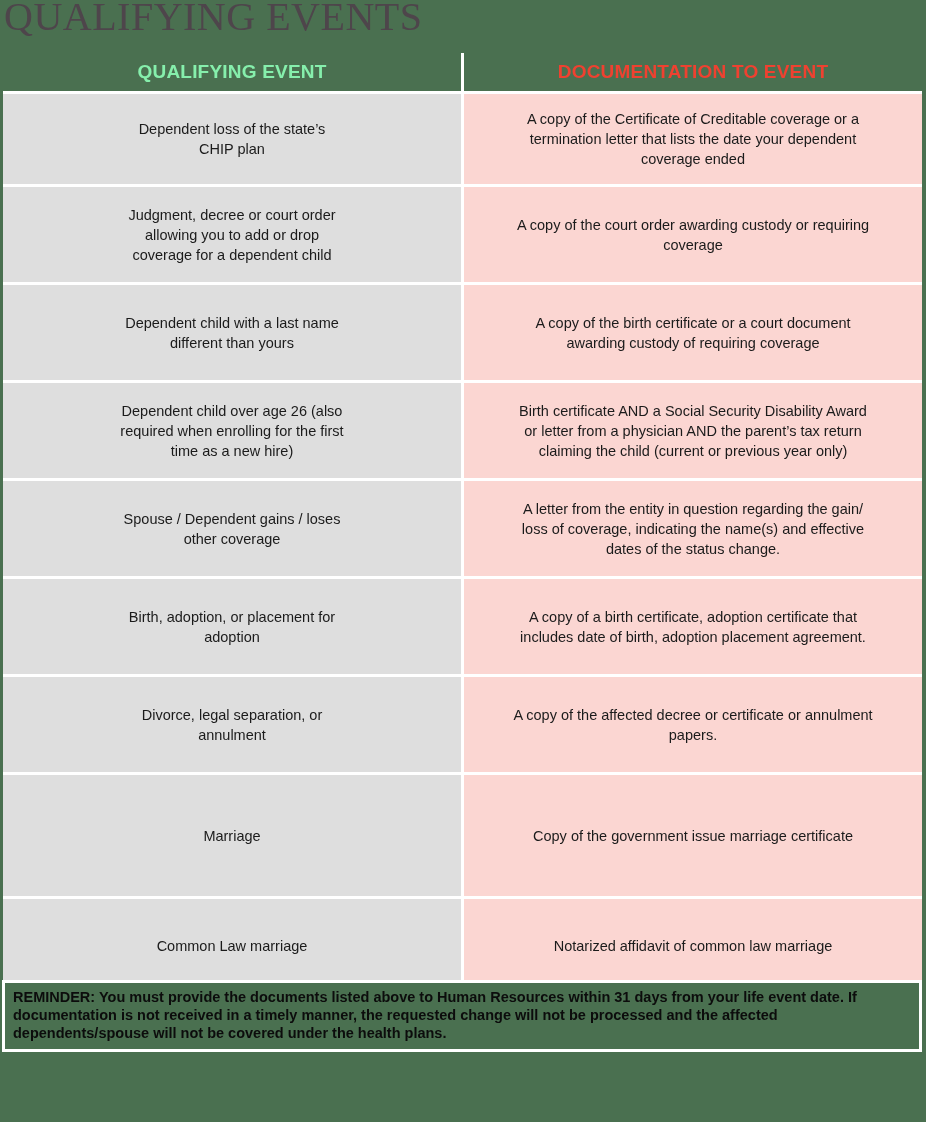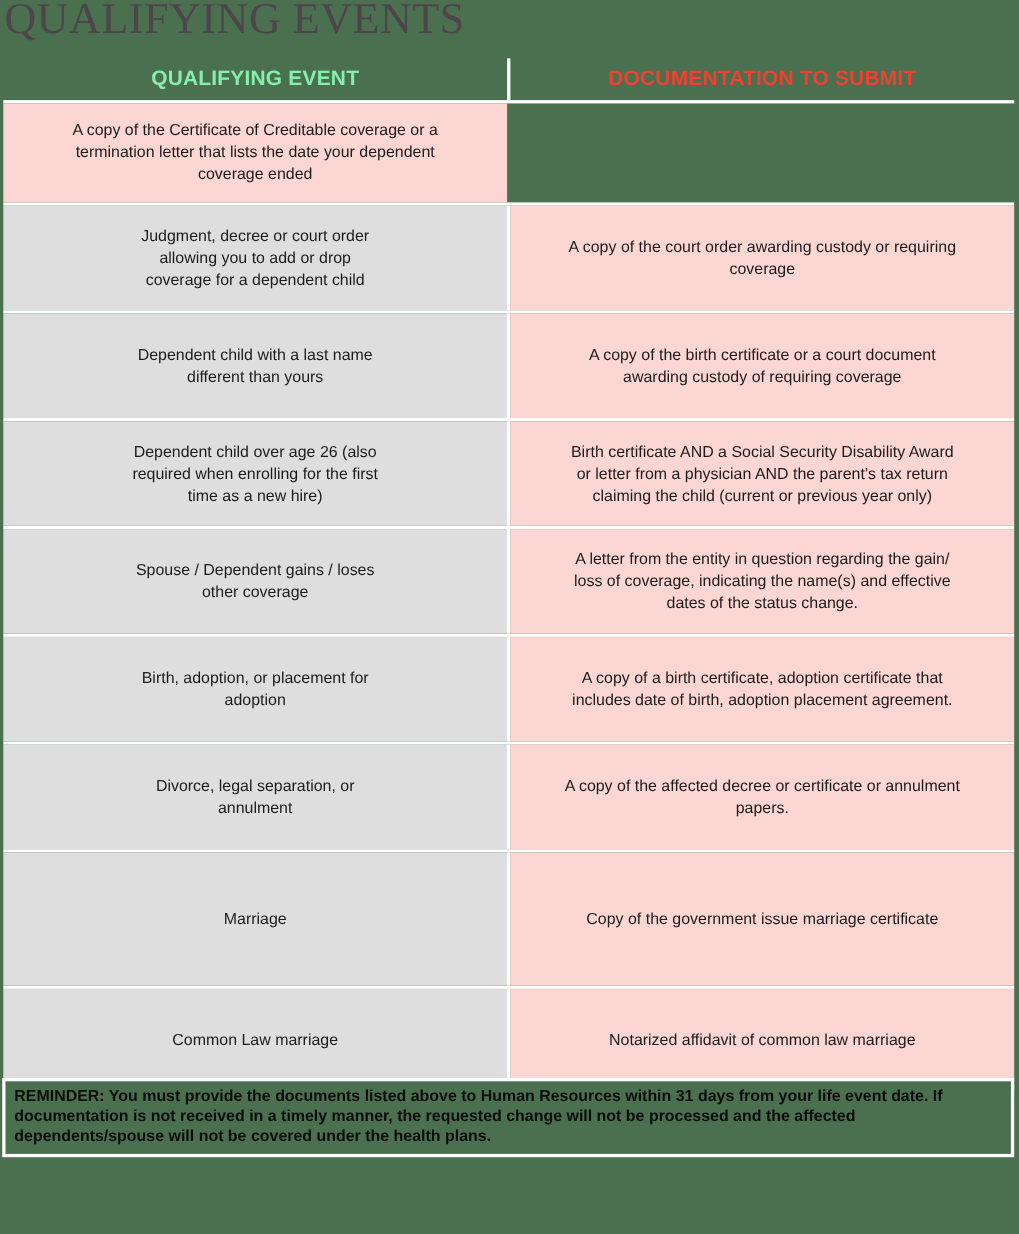--- a/index.html
+++ b/index.html
@@ -124,25 +124,27 @@
 <body>
 
 <div id="page">
 
   <div class="page-title">QUALIFYING EVENTS</div>
 
   <div class="qe-table">
 
     <div class="qe-row qe-header-row">
       <div class="qe-header-cell left">QUALIFYING EVENT</div>
-      <div class="qe-header-cell right">DOCUMENTATION TO SUBMIT</div>
+      <div class="qe-header-cell right">DOCUMENTATION TO EVENT</div>
     </div>
 
     <div id="rows-container">
         <div class="qe-row qe-body-row" style="height: 93px;">
+          <div class="qe-cell event">Dependent loss of the state’s
+CHIP plan</div>
           <div class="qe-cell doc">A copy of the Certificate of Creditable coverage or a
 termination letter that lists the date your dependent
 coverage ended</div>
         </div>
         <div class="qe-row qe-body-row" style="height: 98px;">
           <div class="qe-cell event">Judgment, decree or court order
 allowing you to add or drop
 coverage for a dependent child</div>
           <div class="qe-cell doc">A copy of the court order awarding custody or requiring
 coverage</div>

